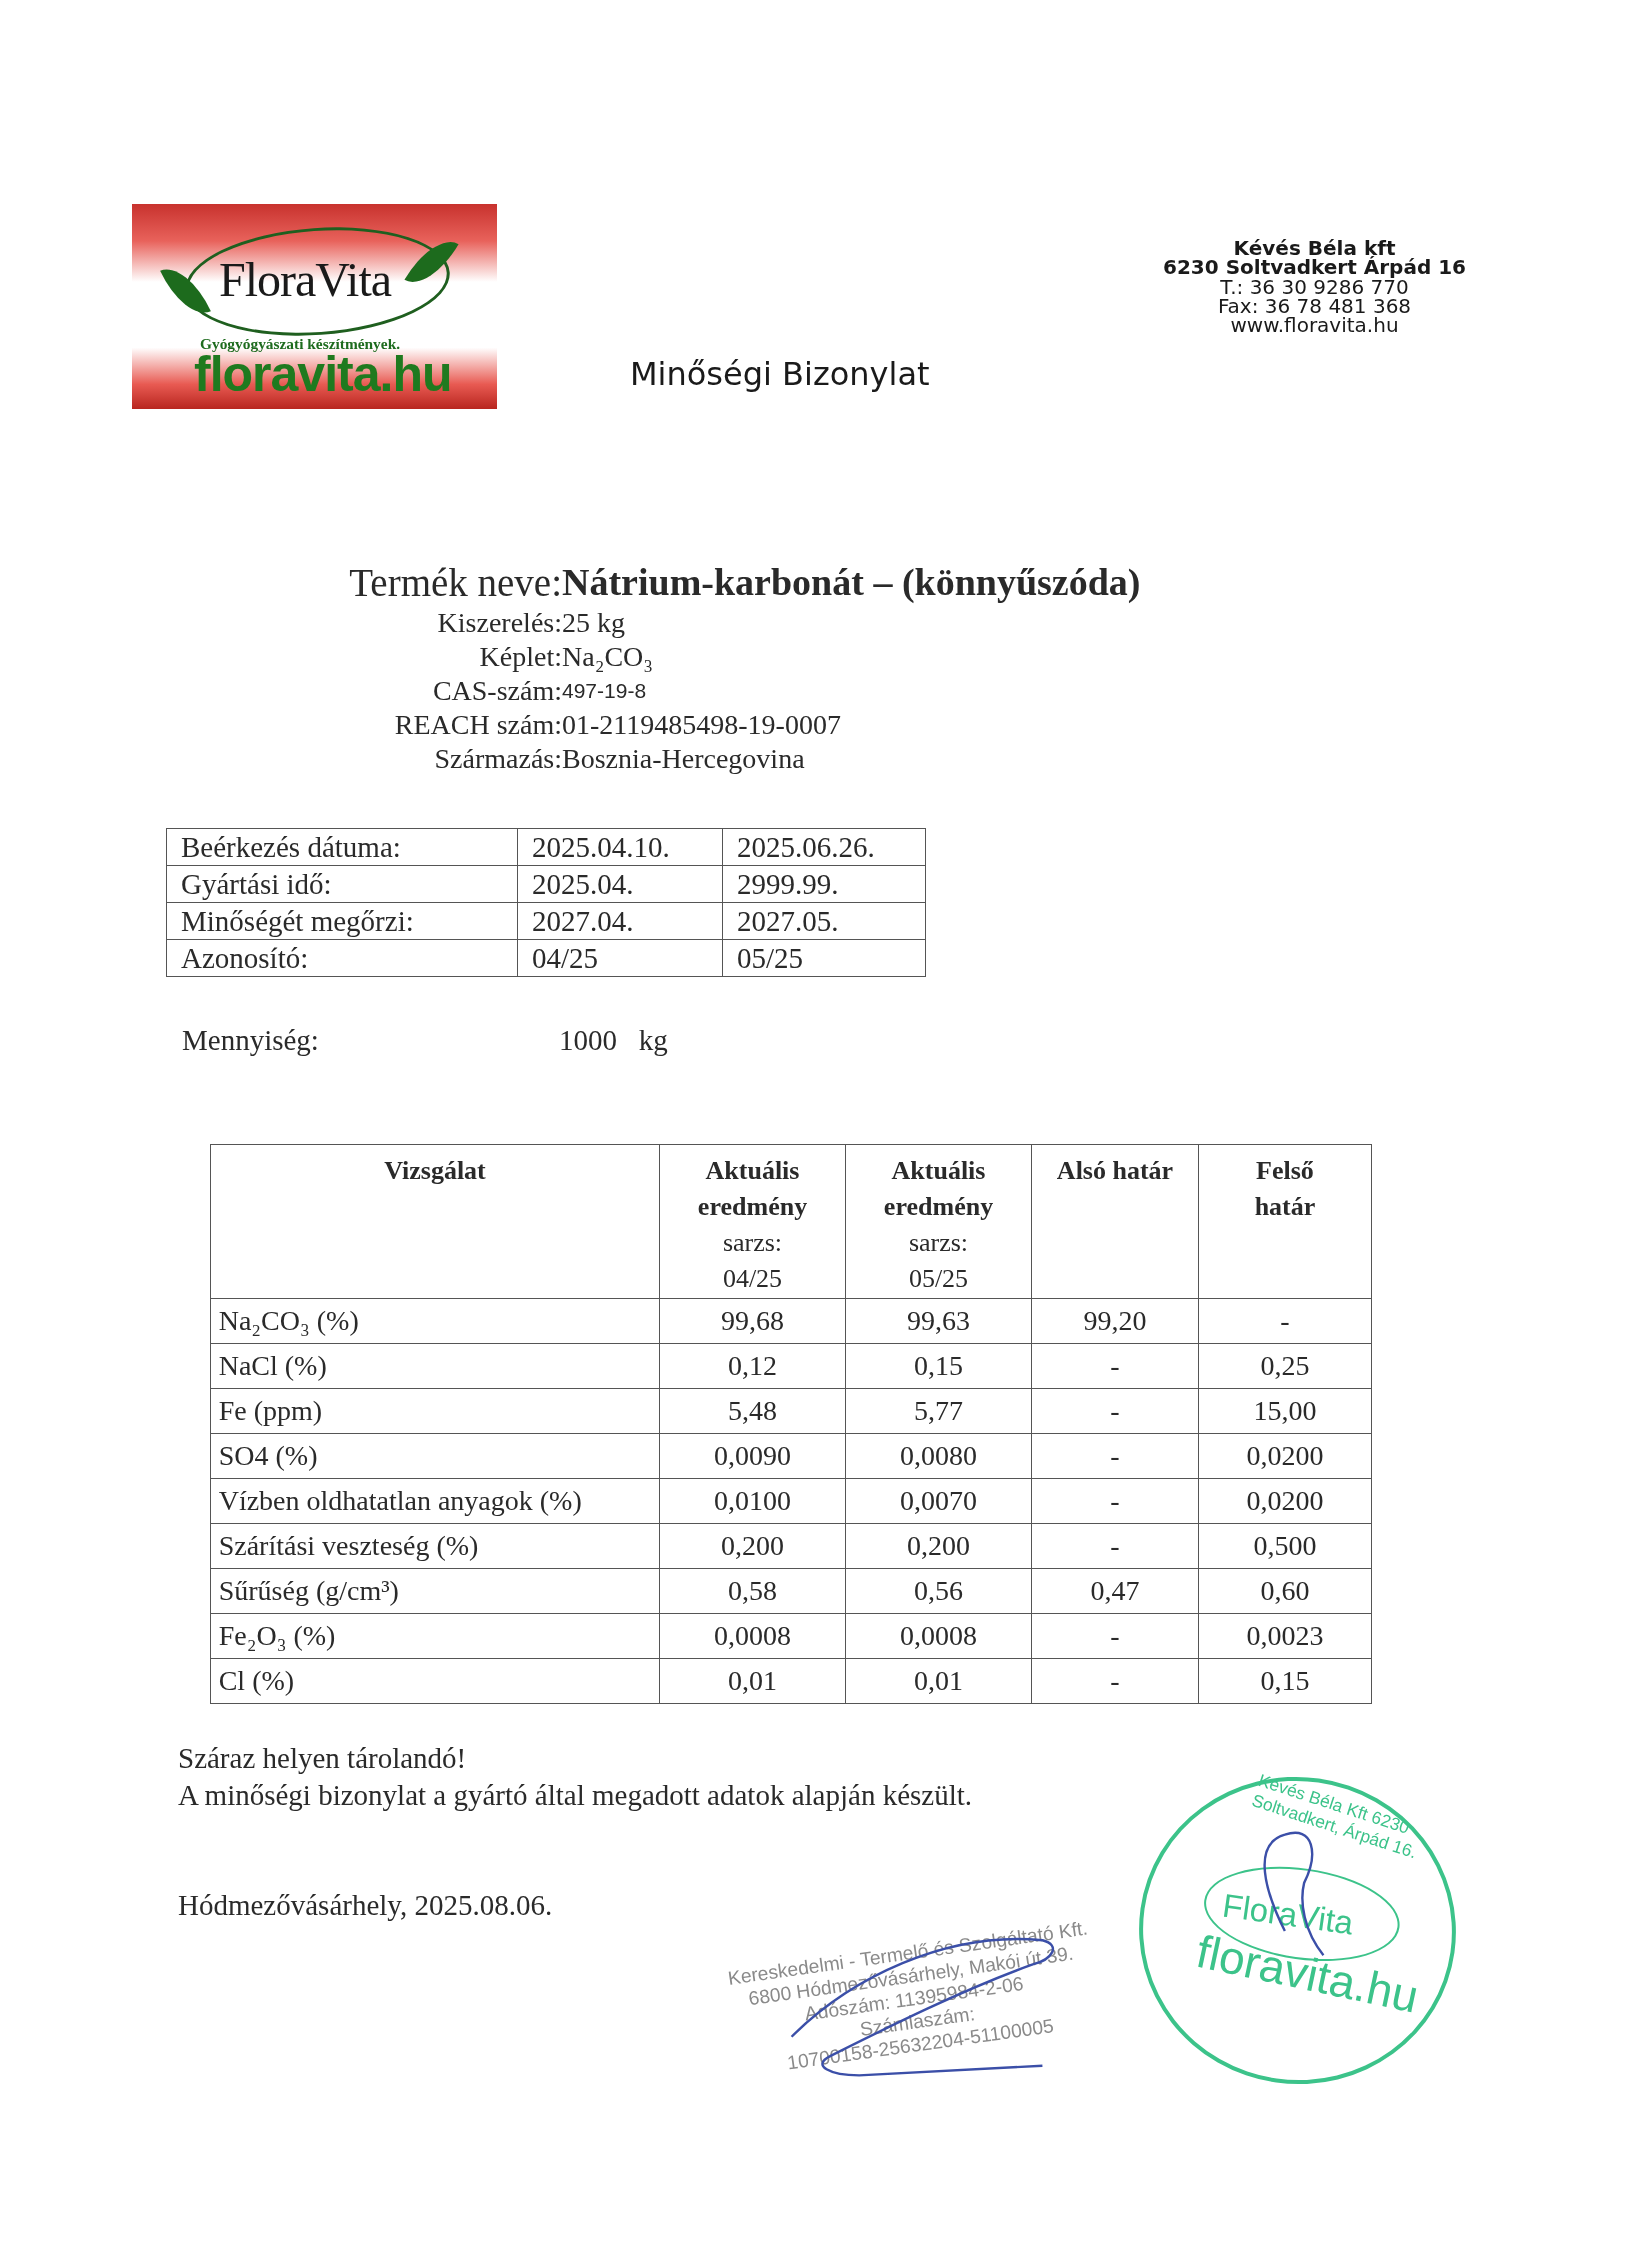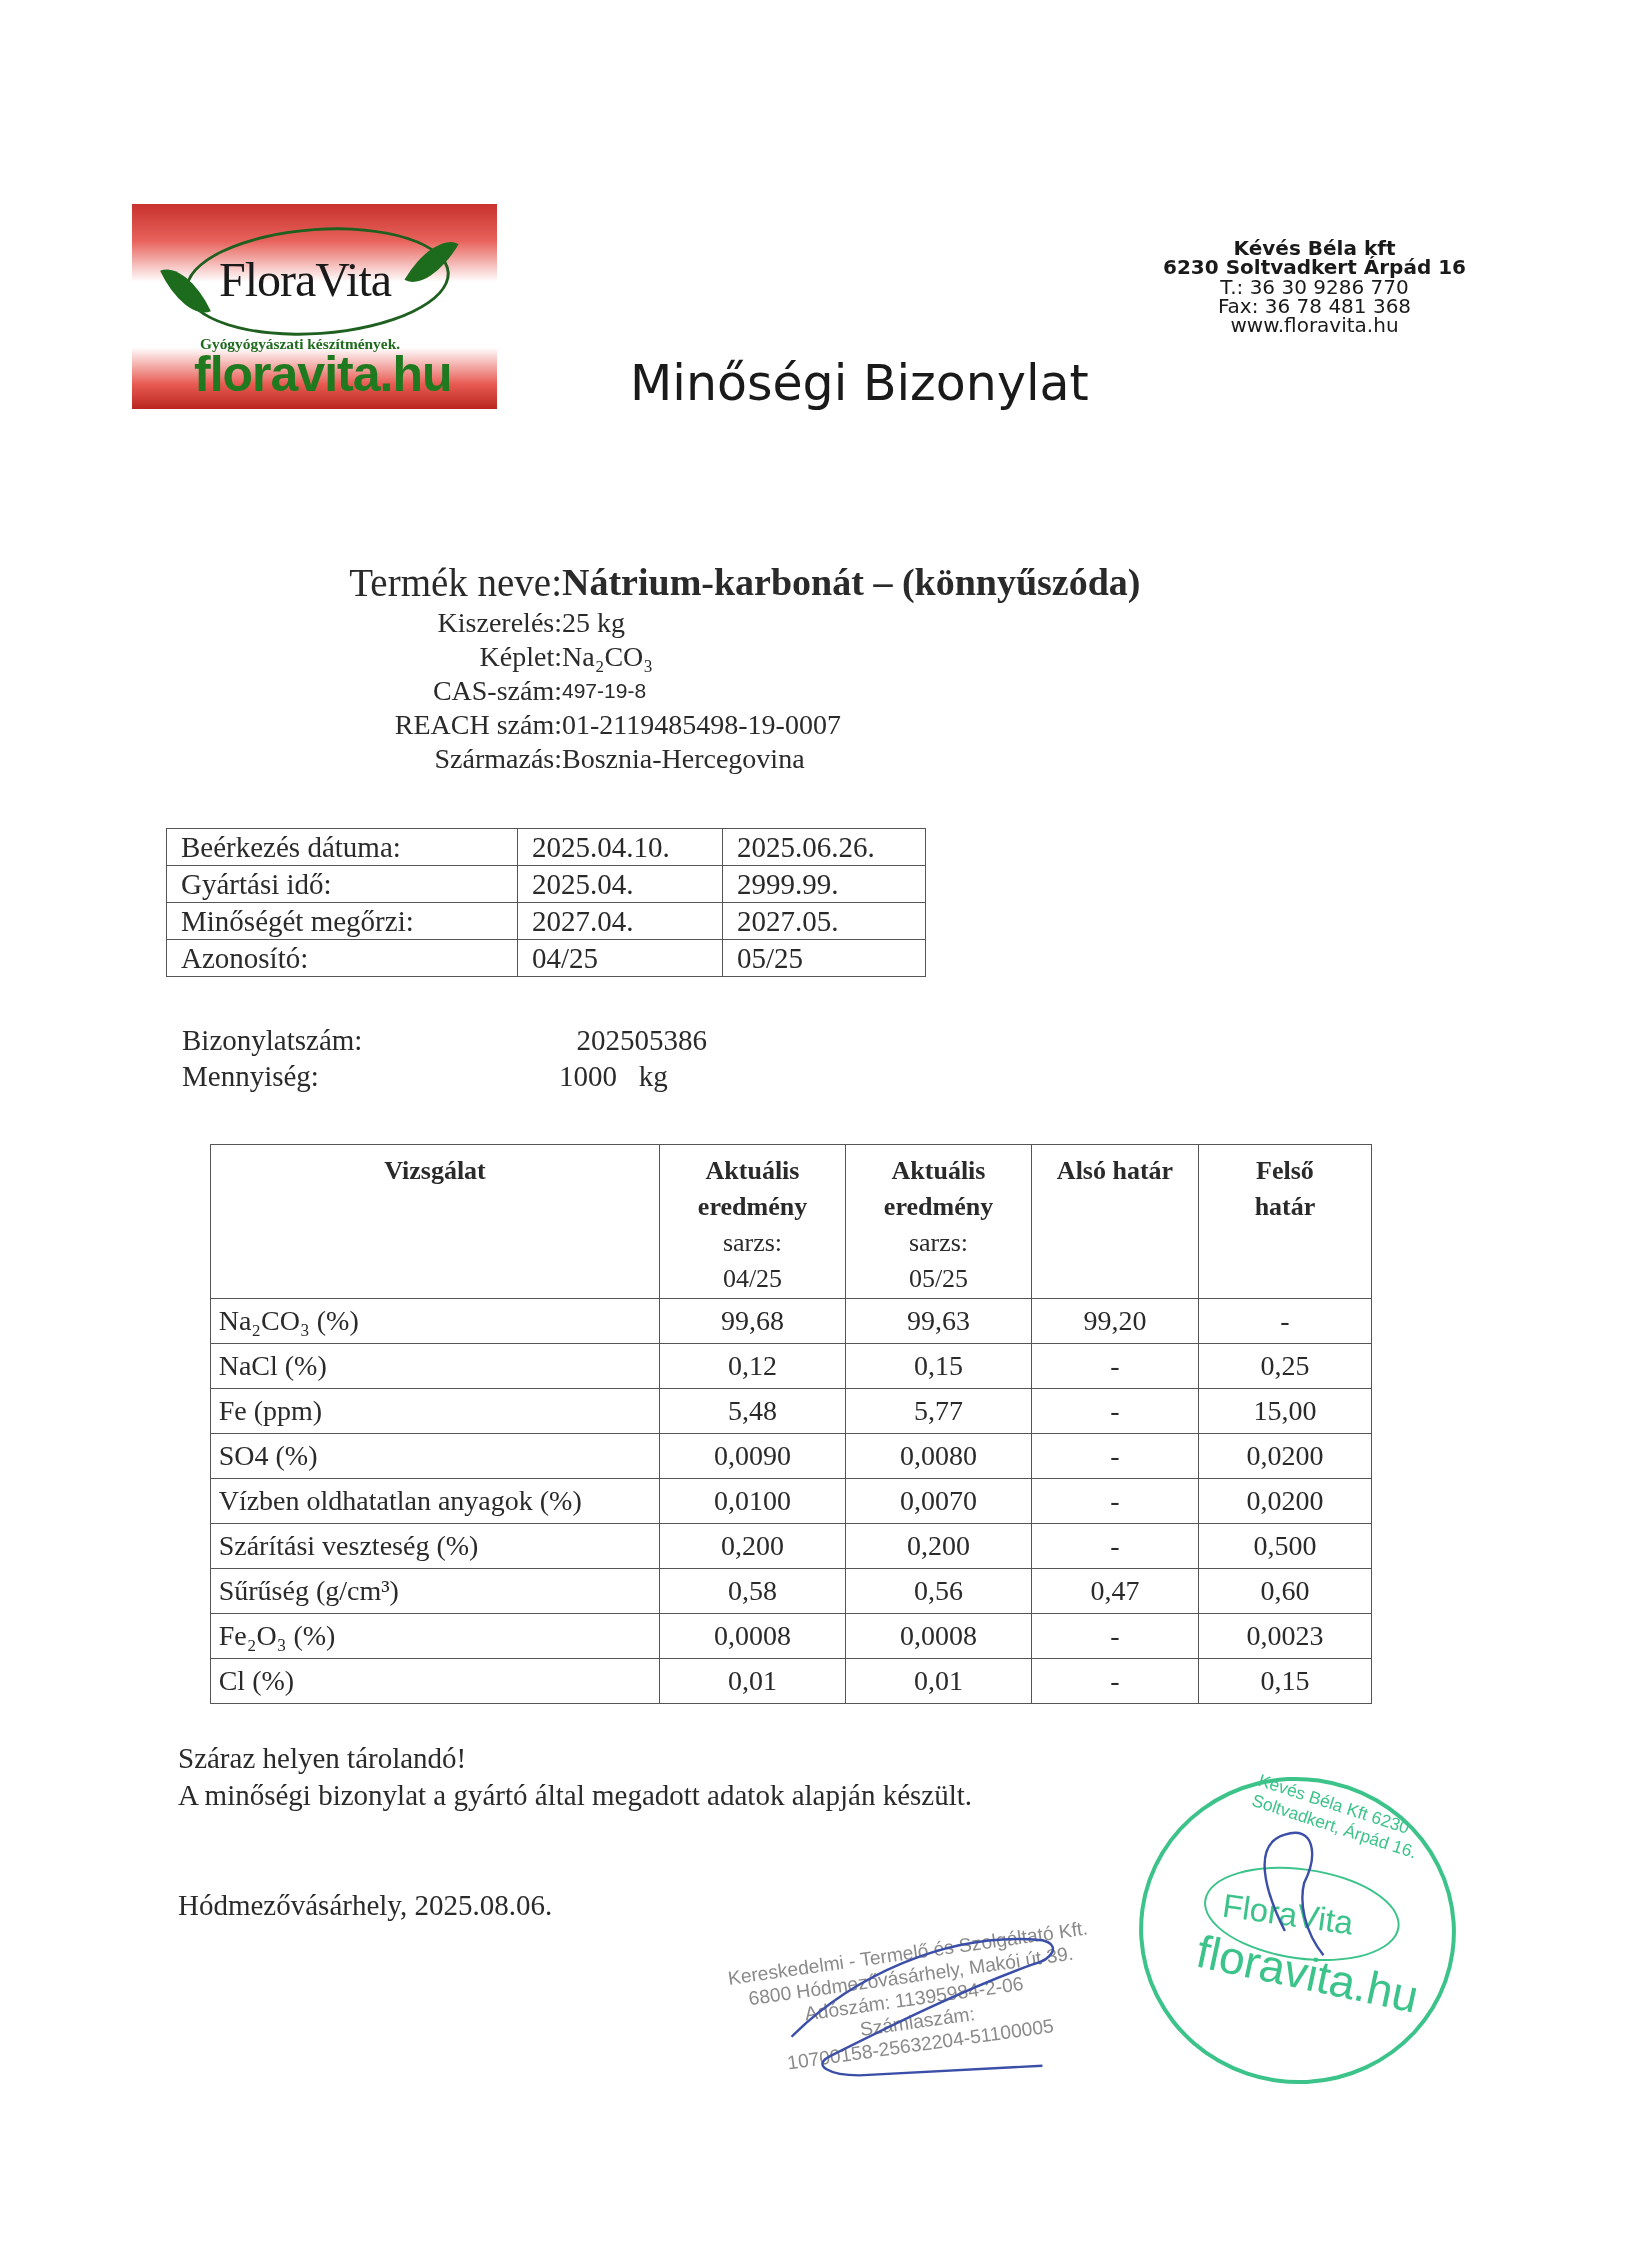--- a/index.html
+++ b/index.html
@@ -16,21 +16,21 @@
                   background: #1d6b1d; border-radius: 0 100% 0 100%; transform: rotate(-25deg); }
   .logo .leaf-r { position: absolute; left: 285px; top: 29px; width: 29px; height: 58px;
                   background: #1d6b1d; border-radius: 100% 0 100% 0; transform: rotate(30deg); }
   .logo .brand { position: absolute; left: 87px; top: 48px; font-size: 48px; color: #1a1a1a;
                  font-family: "Liberation Serif", serif; letter-spacing: -1px; }
   .logo .tagline { position: absolute; left: 68px; top: 131px; font-size: 15.4px; font-weight: bold;
                    color: #1e6b1e; font-family: "Liberation Serif", serif; }
   .logo .domain { position: absolute; left: 62px; top: 141px; font-size: 50px; font-weight: bold;
                   color: #1f7a1f; font-family: "Liberation Sans", sans-serif; letter-spacing: -1px; }
 
-  .doc-title { position: absolute; left: 630px; top: 355px; font-size: 49px;
+  .doc-title { position: absolute; left: 630px; top: 355px; font-size: 32px;
                font-family: "DejaVu Sans", sans-serif; color: #1a1a1a; }
 
   .company { position: absolute; left: 1163px; top: 239px; font-family: "DejaVu Sans", sans-serif;
              font-size: 20px; line-height: 19.3px; color: #1a1a1a; font-weight: bold; text-align: center; }
   .company div { white-space: nowrap; }
   .company .light { font-weight: normal; }
 
   
   .info { position: absolute; left: 182px; top: 558px; }
   .info .row { display: flex; height: 34px; align-items: center; font-size: 28px; }
@@ -150,24 +150,20 @@
       </tr>
       <tr>
         <td class="c1">Azonosító:</td>
         <td class="c2">04/25</td>
         <td class="c3">05/25</td>
       </tr>
     </tbody>
 </table>
 
 <div class="cert">
-  <div class="row">
-    <span class="lbl">Bizonylatszám:</span>
-    <span style="padding-left:17.4px">202505386</span>
-  </div>
   <div class="row">
     <span class="lbl">Mennyiség:</span>
     <span style="white-space:pre">1000   kg</span>
   </div>
 </div>
 
 <table class="results">
   <thead>
     <tr>
       <th class="w1">Vizsgálat</th>

